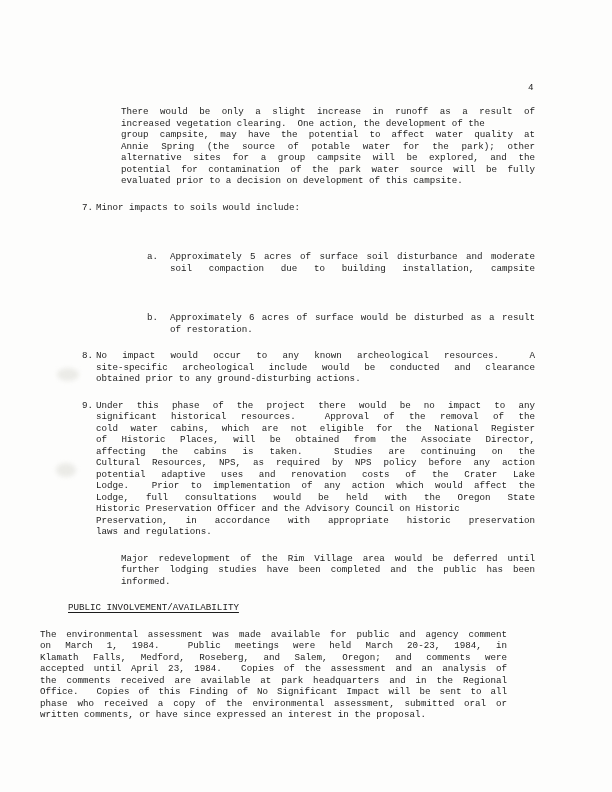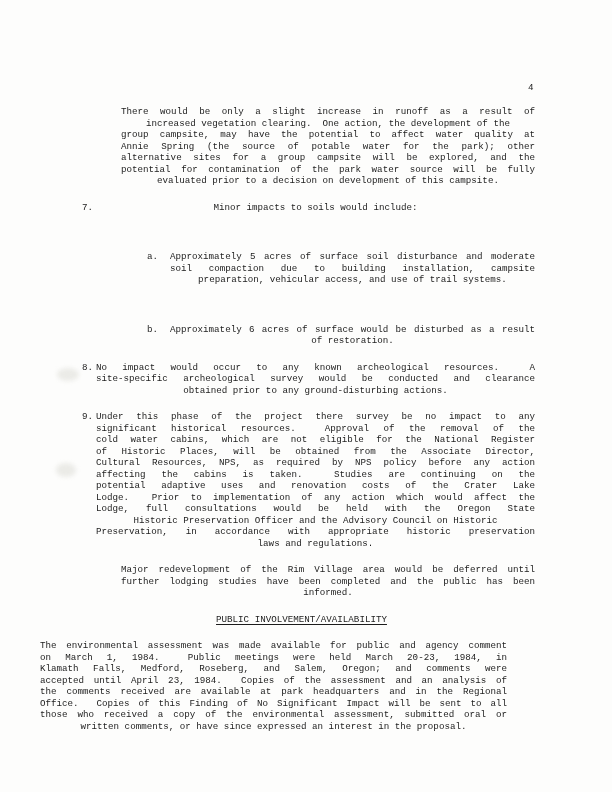--- a/index.html
+++ b/index.html
@@ -30,21 +30,21 @@
   .block.item{margin-left:82px;width:453px;}
   .block.item .lines{margin-left:14px;}
   
   .block.sub{margin-left:147px;width:388px;}
   .block.sub .lines{margin-left:23px;margin-top:38px;}
   
   .block.full{margin-left:40px;width:467px;}
   .block.heading{margin-left:68px;width:467px;}
   .block.heading .line{text-decoration:underline;text-underline-offset:2px;}
   .marker{position:absolute;left:0;top:0;}
-  .line{white-space:normal;text-align:center;}
+  .line{white-space:normal;text-align:left;}
   .line.j{text-align:justify;text-align-last:justify;}
   
   .smudge{position:absolute;background:#ebebe7;border-radius:50%;filter:blur(2px);}
   .smudge.s1{left:57px;top:368px;width:22px;height:13px;}
   .smudge.s2{left:56px;top:463px;width:20px;height:14px;}
 </style>
 </head>
 <body>
 
 <div class="sheet">
@@ -67,47 +67,46 @@
         <span class="marker">7.</span>
         <div class="lines">
           <div class="line">Minor impacts to soils would include:</div>
         </div>
       </div>
       <div class="block sub">
         <span class="marker">a.</span>
         <div class="lines">
           <div class="line j">Approximately 5 acres of surface soil disturbance and moderate</div>
           <div class="line j">soil compaction due to building installation, campsite</div>
-          <div class="line">preparation, vehicular access, and use of trail systems.</div>
         </div>
       </div>
       <div class="block sub">
         <span class="marker">b.</span>
         <div class="lines">
           <div class="line j">Approximately 6 acres of surface would be disturbed as a result</div>
           <div class="line">of restoration.</div>
         </div>
       </div>
       <div class="block item">
         <span class="marker">8.</span>
         <div class="lines">
           <div class="line j">No impact would occur to any known archeological resources.&nbsp; A</div>
-          <div class="line j">site-specific archeological survey would be conducted and clearance</div>
+          <div class="line j">site-specific archeological include would be conducted and clearance</div>
           <div class="line">obtained prior to any ground-disturbing actions.</div>
         </div>
       </div>
       <div class="block item">
         <span class="marker">9.</span>
         <div class="lines">
-          <div class="line j">Under this phase of the project there survey be no impact to any</div>
+          <div class="line j">Under this phase of the project there would be no impact to any</div>
           <div class="line j">significant historical resources.&nbsp; Approval of the removal of the</div>
           <div class="line j">cold water cabins, which are not eligible for the National Register</div>
           <div class="line j">of Historic Places, will be obtained from the Associate Director,</div>
+          <div class="line j">affecting the cabins is taken.&nbsp; Studies are continuing on the</div>
           <div class="line j">Cultural Resources, NPS, as required by NPS policy before any action</div>
-          <div class="line j">affecting the cabins is taken.&nbsp; Studies are continuing on the</div>
           <div class="line j">potential adaptive uses and renovation costs of the Crater Lake</div>
           <div class="line j">Lodge.&nbsp; Prior to implementation of any action which would affect the</div>
           <div class="line j">Lodge, full consultations would be held with the Oregon State</div>
           <div class="line">Historic Preservation Officer and the Advisory Council on Historic</div>
           <div class="line j">Preservation, in accordance with appropriate historic preservation</div>
           <div class="line">laws and regulations.</div>
         </div>
       </div>
       <div class="block cont">
         <div class="lines">
@@ -122,18 +121,18 @@
         </div>
       </div>
       <div class="block full">
         <div class="lines">
           <div class="line j">The environmental assessment was made available for public and agency comment</div>
           <div class="line j">on March 1, 1984.&nbsp; Public meetings were held March 20-23, 1984, in</div>
           <div class="line j">Klamath Falls, Medford, Roseberg, and Salem, Oregon; and comments were</div>
           <div class="line j">accepted until April 23, 1984.&nbsp; Copies of the assessment and an analysis of</div>
           <div class="line j">the comments received are available at park headquarters and in the Regional</div>
           <div class="line j">Office.&nbsp; Copies of this Finding of No Significant Impact will be sent to all</div>
-          <div class="line j">those who received a copy of the environmental assessment, submitted oral or</div>
+          <div class="line j">phase who received a copy of the environmental assessment, submitted oral or</div>
           <div class="line">written comments, or have since expressed an interest in the proposal.</div>
         </div>
       </div>
     </div>
 </div>
 
 </body></html>

